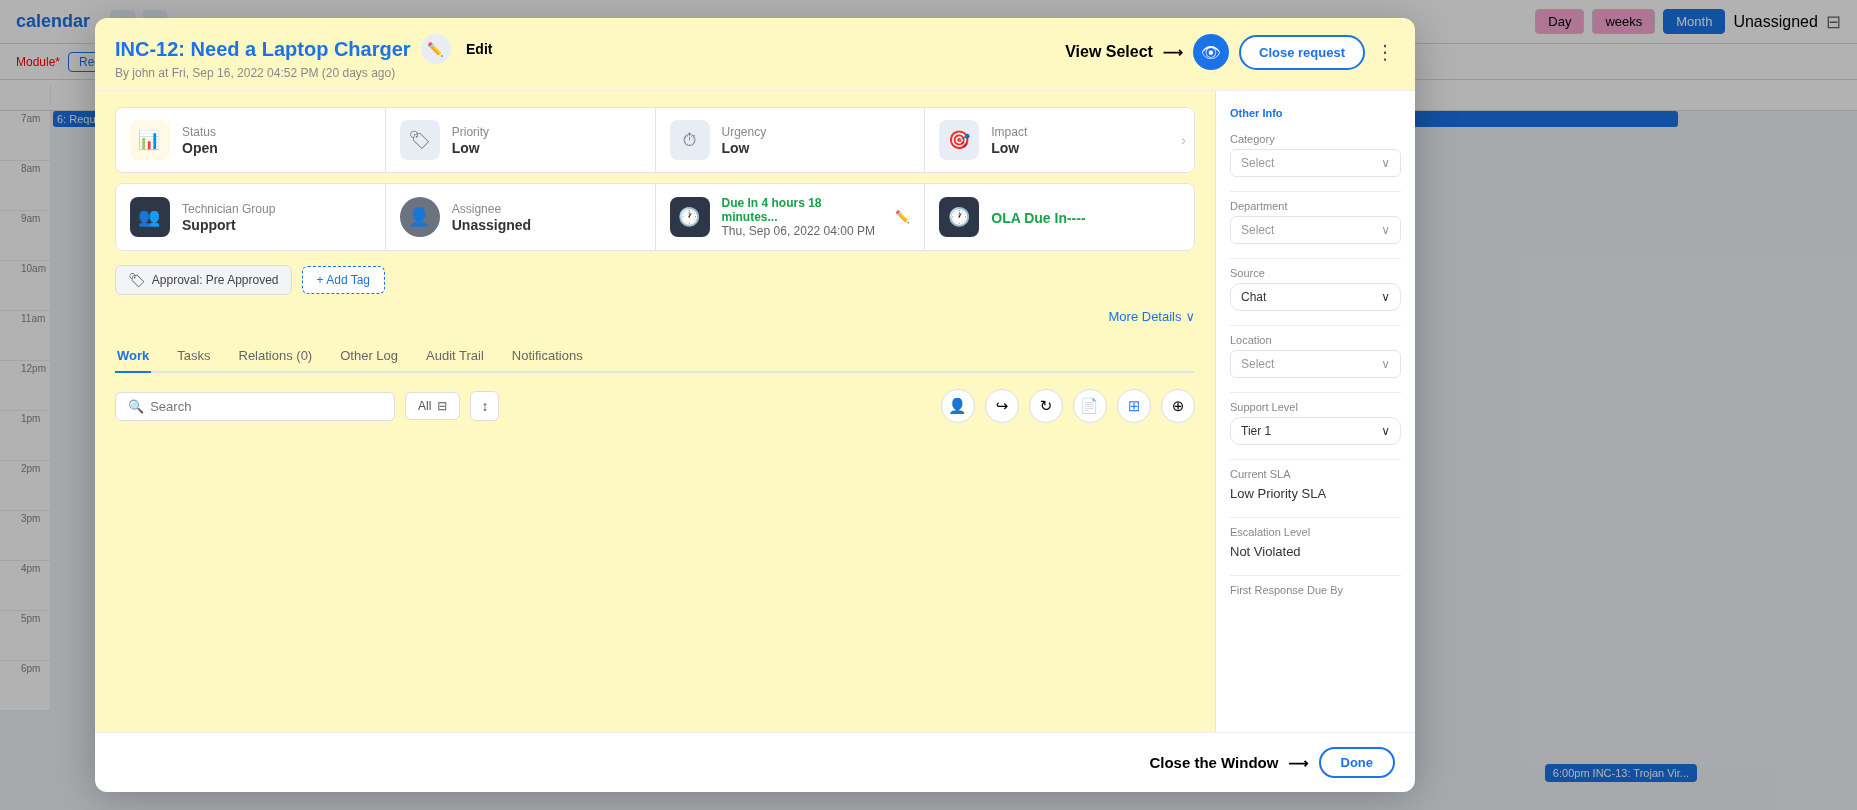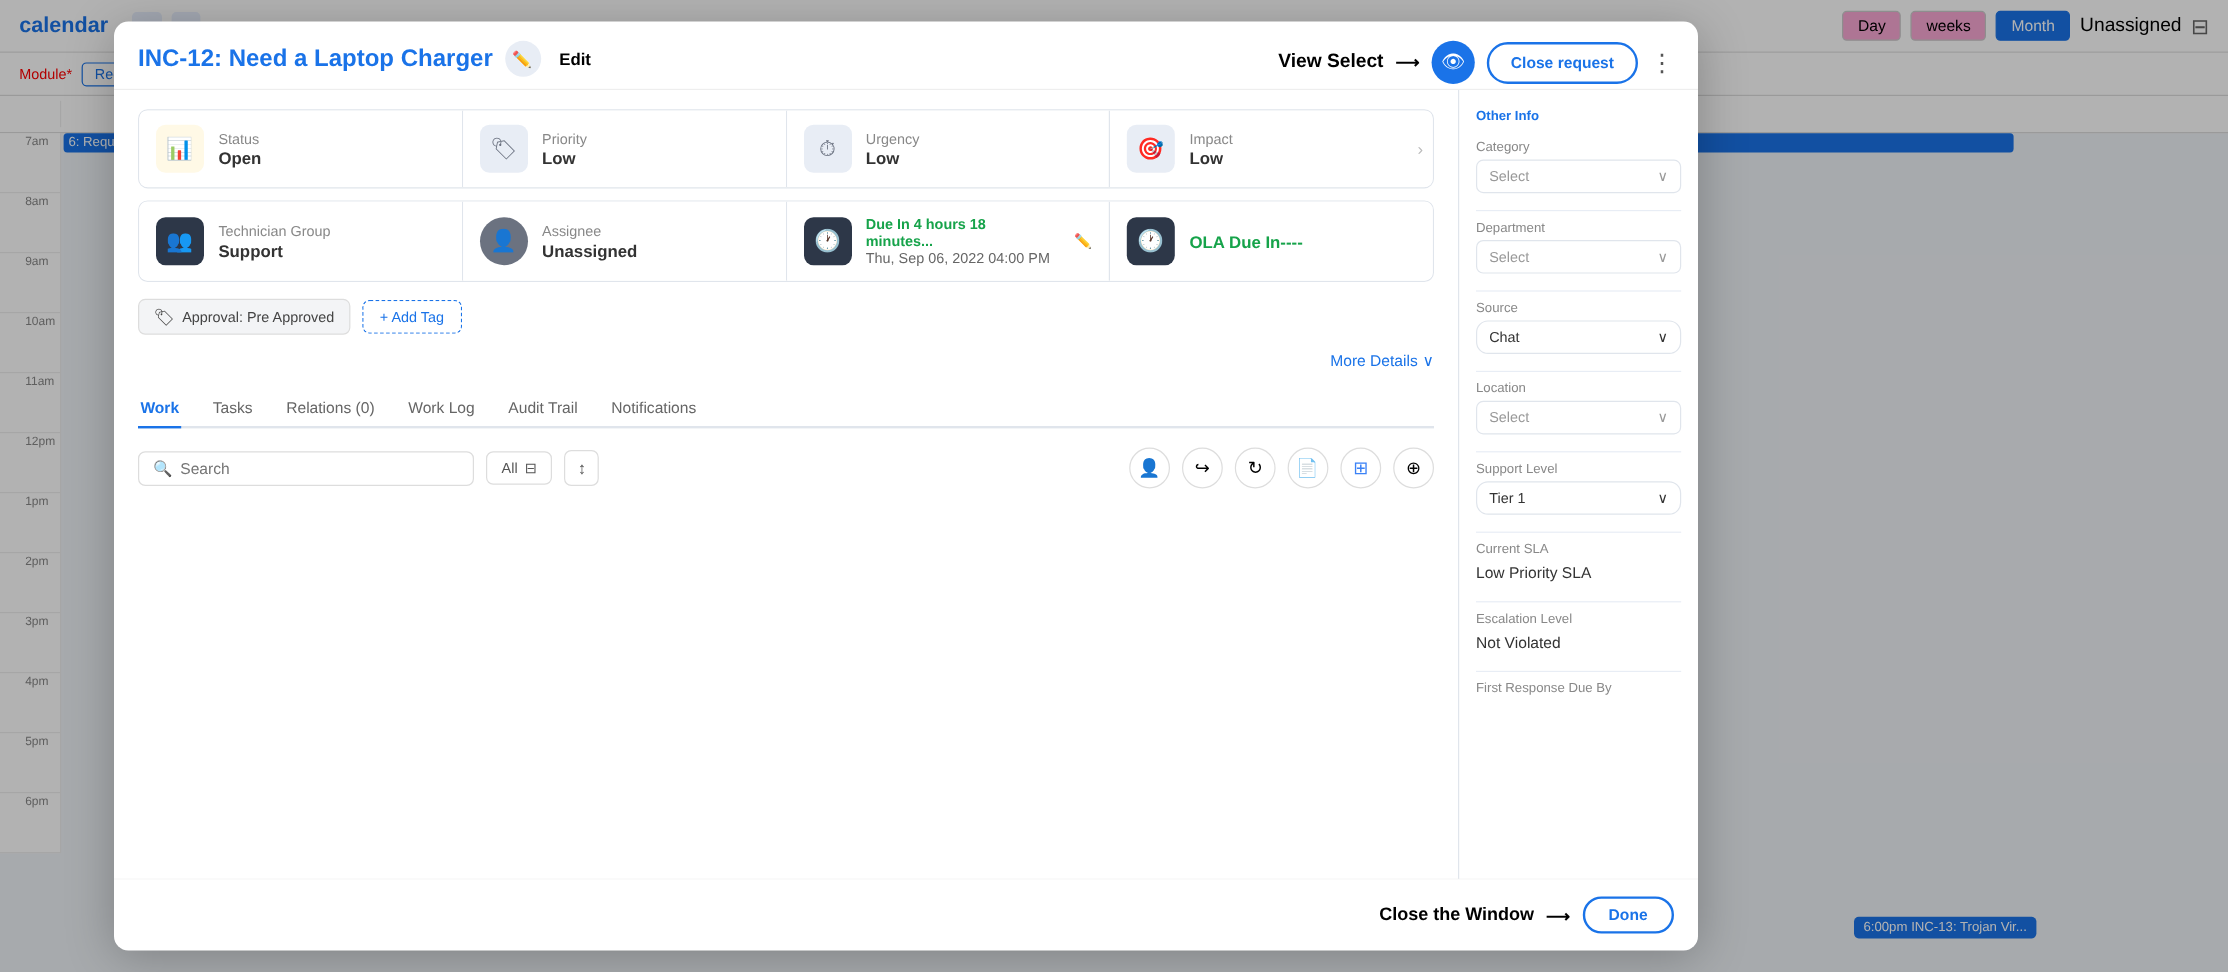--- a/index.html
+++ b/index.html
@@ -36,21 +36,21 @@
 
     
     .overlay {
       position: absolute; top: 0; left: 0; width: 100%; height: 100%;
       background: rgba(0,0,0,0.3); z-index: 10;
     }
 
     
     .modal {
       position: absolute; top: 18px; left: 95px; width: 1320px; height: 770px;
-      background: #ffffff; border-radius: 12px; box-shadow: 0 8px 40px rgba(0,0,0,0.25);
+      background: #fef9c3; border-radius: 12px; box-shadow: 0 8px 40px rgba(0,0,0,0.25);
       z-index: 20; display: flex; flex-direction: column; overflow: hidden;
     }
 
     .modal-header {
       padding: 16px 20px 10px; border-bottom: 1px solid #eee; position: relative;
     }
     .modal-title-row { display: flex; align-items: center; gap: 10px; }
     .modal-title {
       font-size: 20px; font-weight: 700; color: #1a73e8;
     }
@@ -262,20 +262,21 @@
 
 <div class="modal">
   <div class="modal-header">
     <div class="modal-title-row">
       <span class="modal-title">INC-12: Need a Laptop Charger</span>
       <button class="edit-icon-btn">✏️</button>
       <svg width="60" height="20" style="overflow:visible;">
         <text x="5" y="15" font-size="14" font-weight="700" fill="#000">Edit</text>
       </svg>
     </div>
+    <div class="modal-subtitle">By john at Fri, Sep 16, 2022 04:52 PM (20 days ago)</div>
     <div class="modal-header-right">
       <span class="view-request-label">View Select</span>
       <span style="font-size:14px;font-weight:600;">⟶</span>
       <button class="view-icon-btn">👁</button>
       <button class="close-request-btn">Close request</button>
       <button class="more-btn">⋮</button>
     </div>
   </div>
 
   <div class="modal-body">
@@ -354,21 +355,21 @@
 
       <div class="more-details-row">
         <span>More Details</span>
         <span style="margin-left:4px;">∨</span>
       </div>
 
       <div class="tabs-row">
         <div class="tab-item active">Work</div>
         <div class="tab-item">Tasks</div>
         <div class="tab-item">Relations (0)</div>
-        <div class="tab-item">Work Log</div>
+        <div class="tab-item">Other Log</div>
         <div class="tab-item">Audit Trail</div>
         <div class="tab-item">Notifications</div>
       </div>
 
       <div class="work-toolbar">
         <div class="search-box">
           <span class="search-icon">🔍</span>
           <input type="text" placeholder="Search" style="">
         </div>
         <button class="filter-btn">

